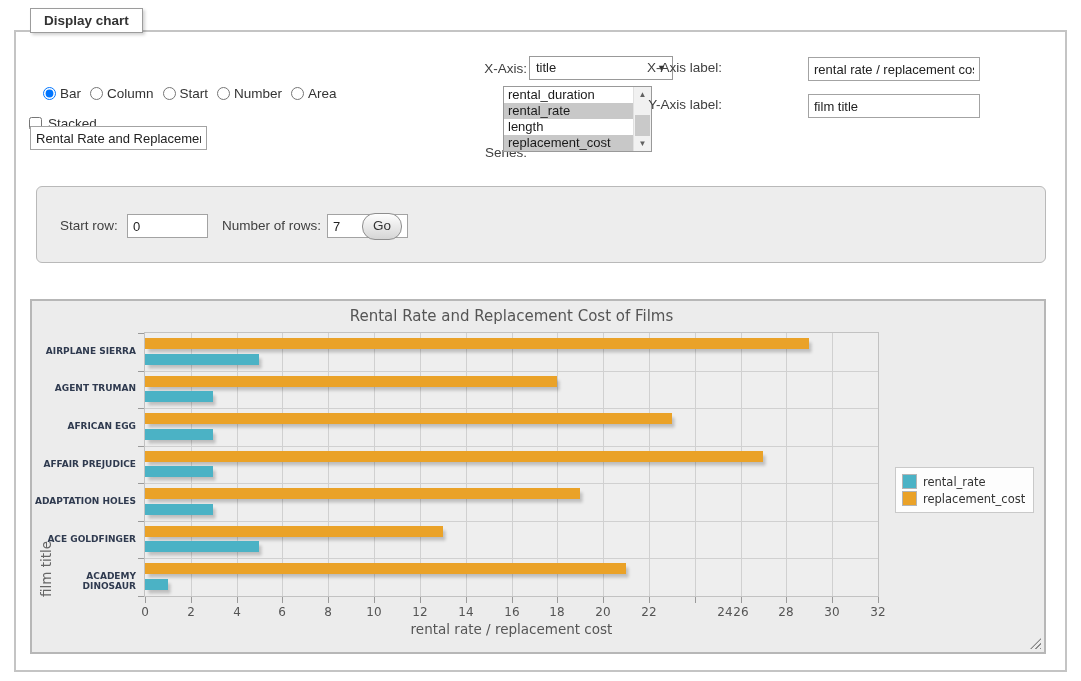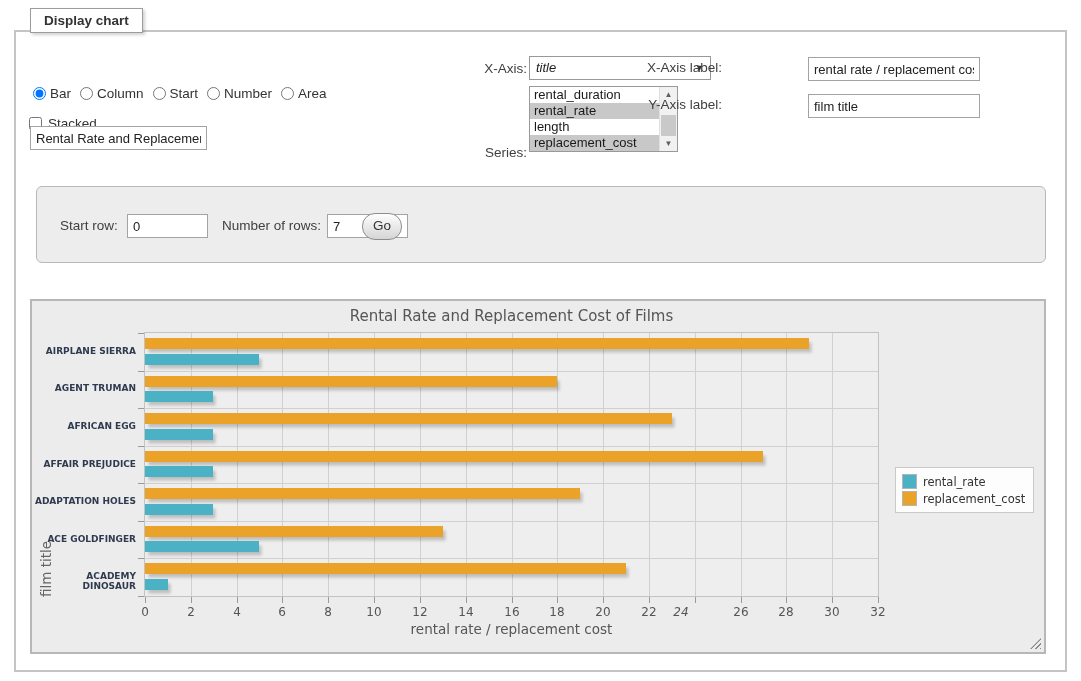--- a/index.html
+++ b/index.html
@@ -11,42 +11,42 @@
     position:absolute;left:14px;top:30px;width:1049px;height:638px;
     border:2px solid #c4c4c4;background:#fff;
   }
   .legend-box{
     position:absolute;left:14px;top:-24px;background:#fff;
     border:1px solid #9c9c9c;padding:4px 13px;
     font-size:13.5px;font-weight:bold;color:#333;
     box-shadow:2px 2px 3px rgba(0,0,0,0.18);
   }
   
-  .radio-row{position:absolute;left:17px;top:54px;display:flex;align-items:center;font-size:13.5px;}
+  .radio-row{position:absolute;left:27px;top:54px;display:flex;align-items:center;font-size:13.5px;}
   .radio-item{display:flex;align-items:center;margin-right:9px;}
   .radio-item input{margin:0 4px 0 0;}
   .stacked-row{position:absolute;left:13px;top:84px;display:flex;align-items:center;font-size:13.5px;}
   .stacked-row input{margin:0 6px 0 0;}
   .txt{
     border:1px solid #a3a3a3;height:24px;font-size:13px;padding:0 5px;
     box-sizing:border-box;color:#222;background:#fff;font-family:inherit;
   }
   .title-input{position:absolute;left:14px;top:94px;width:177px;}
   .form-label{position:absolute;font-size:13.5px;color:#404040;text-align:right;}
   .lbl-xaxis{left:380px;top:29px;width:131px;}
   .lbl-series{left:380px;top:113px;width:131px;}
   .lbl-xaxislabel{left:624px;top:28px;width:82px;}
   .lbl-yaxislabel{left:624px;top:65px;width:82px;}
   .select-box{
-    position:absolute;left:513px;top:24px;width:182px;height:24px;box-sizing:border-box;
-    border:1px solid #999;background:#fff;font-size:13px;line-height:22px;padding-left:6px;color:#222;font-style:italic;
+    position:absolute;left:513px;top:24px;width:144px;height:24px;box-sizing:border-box;
+    border:1px solid #999;background:#fff;font-size:13px;line-height:22px;padding-left:6px;color:#222;
   }
   .select-box .arrow{position:absolute;right:6px;top:0;font-size:9px;color:#333;line-height:22px;}
   .listbox{
-    position:absolute;left:513px;top:54px;width:149px;height:66px;box-sizing:border-box;
+    position:absolute;left:487px;top:54px;width:149px;height:66px;box-sizing:border-box;
     border:1px solid #999;background:#fff;overflow:hidden;
   }
   .listbox .option{height:16px;line-height:16px;font-size:13px;padding-left:4px;margin-right:17px;
     white-space:nowrap;color:#1a1a1a;}
   .listbox .option.selected{background:#c8c8c8;}
   .scrollbar{position:absolute;right:0;top:0;bottom:0;width:17px;background:#f1f1f1;border-left:1px solid #e0e0e0;}
   .scroll-btn{height:15px;text-align:center;font-size:8px;color:#606060;line-height:15px;background:#f1f1f1;}
   .scroll-btn.down{position:absolute;bottom:0;left:0;right:0;}
   .scroll-thumb{position:absolute;left:1px;width:15px;top:28px;height:22px;background:#c9c9c9;}
   .input-xaxislabel{position:absolute;left:792px;top:25px;width:172px;}
@@ -242,21 +242,21 @@
       <div class="xtick-label" style="left: 414px;">14</div>
       <div class="xtick-mark" style="left: 480px;"></div>
       <div class="xtick-label" style="left: 460px;">16</div>
       <div class="xtick-mark" style="left: 525px;"></div>
       <div class="xtick-label" style="left: 505px;">18</div>
       <div class="xtick-mark" style="left: 571px;"></div>
       <div class="xtick-label" style="left: 551px;">20</div>
       <div class="xtick-mark" style="left: 617px;"></div>
       <div class="xtick-label" style="left: 597px;">22</div>
       <div class="xtick-mark" style="left: 663px;"></div>
-      <div class="xtick-label" style="left: 629px; font-style: italic;">24</div>
+      <div class="xtick-label" style="left: 673px;">24</div>
       <div class="xtick-mark" style="left: 709px;"></div>
       <div class="xtick-label" style="left: 689px;">26</div>
       <div class="xtick-mark" style="left: 754px;"></div>
       <div class="xtick-label" style="left: 734px;">28</div>
       <div class="xtick-mark" style="left: 800px;"></div>
       <div class="xtick-label" style="left: 780px;">30</div>
       <div class="xtick-mark" style="left: 846px;"></div>
       <div class="xtick-label" style="left: 826px;">32</div>
       <div class="ytick-mark" style="top: 32px;"></div>
       <div class="ytick-mark" style="top: 70px;"></div>

